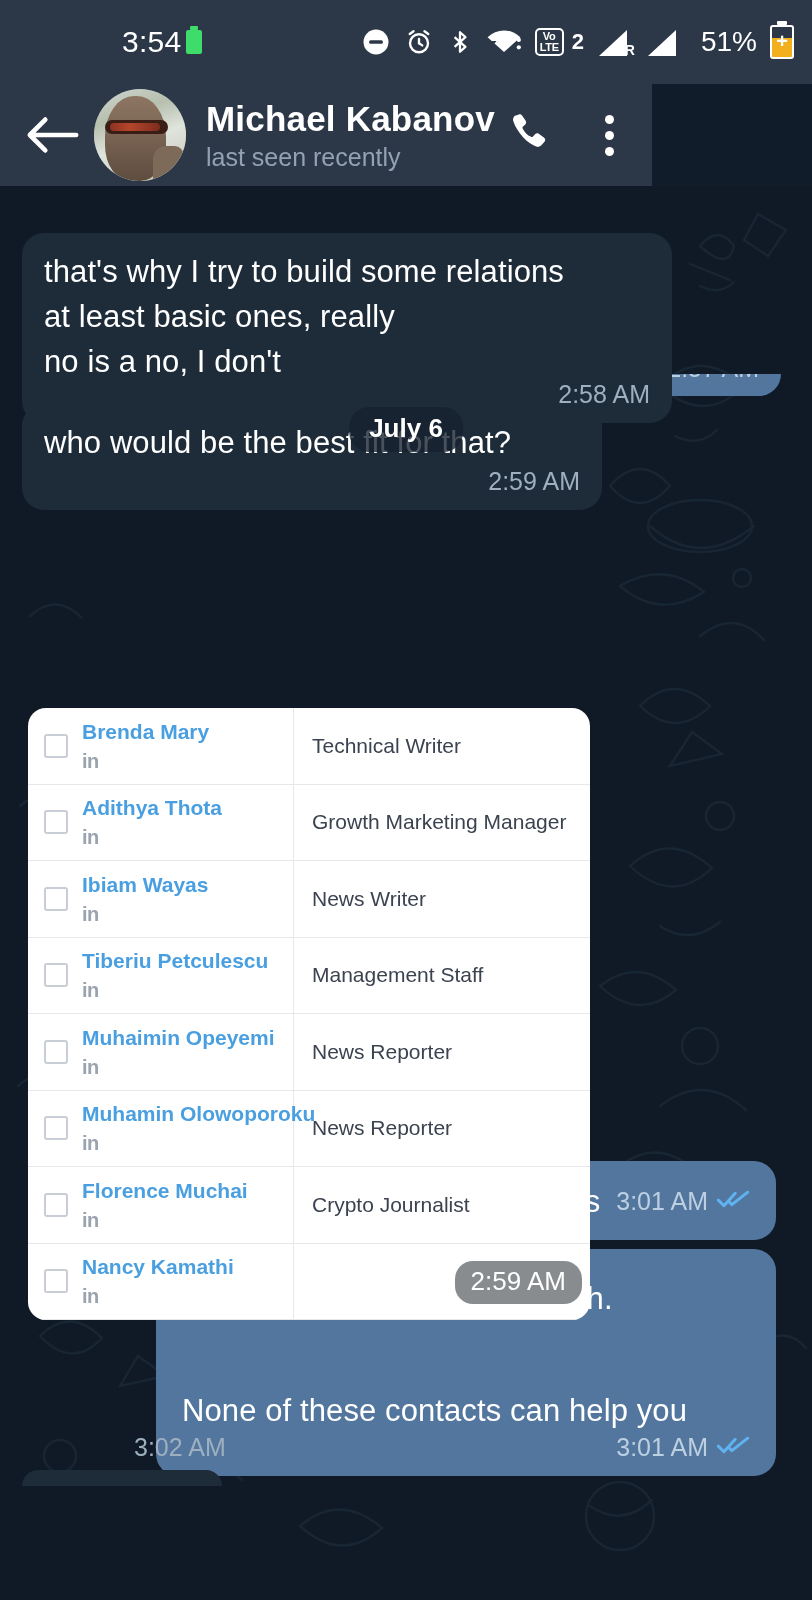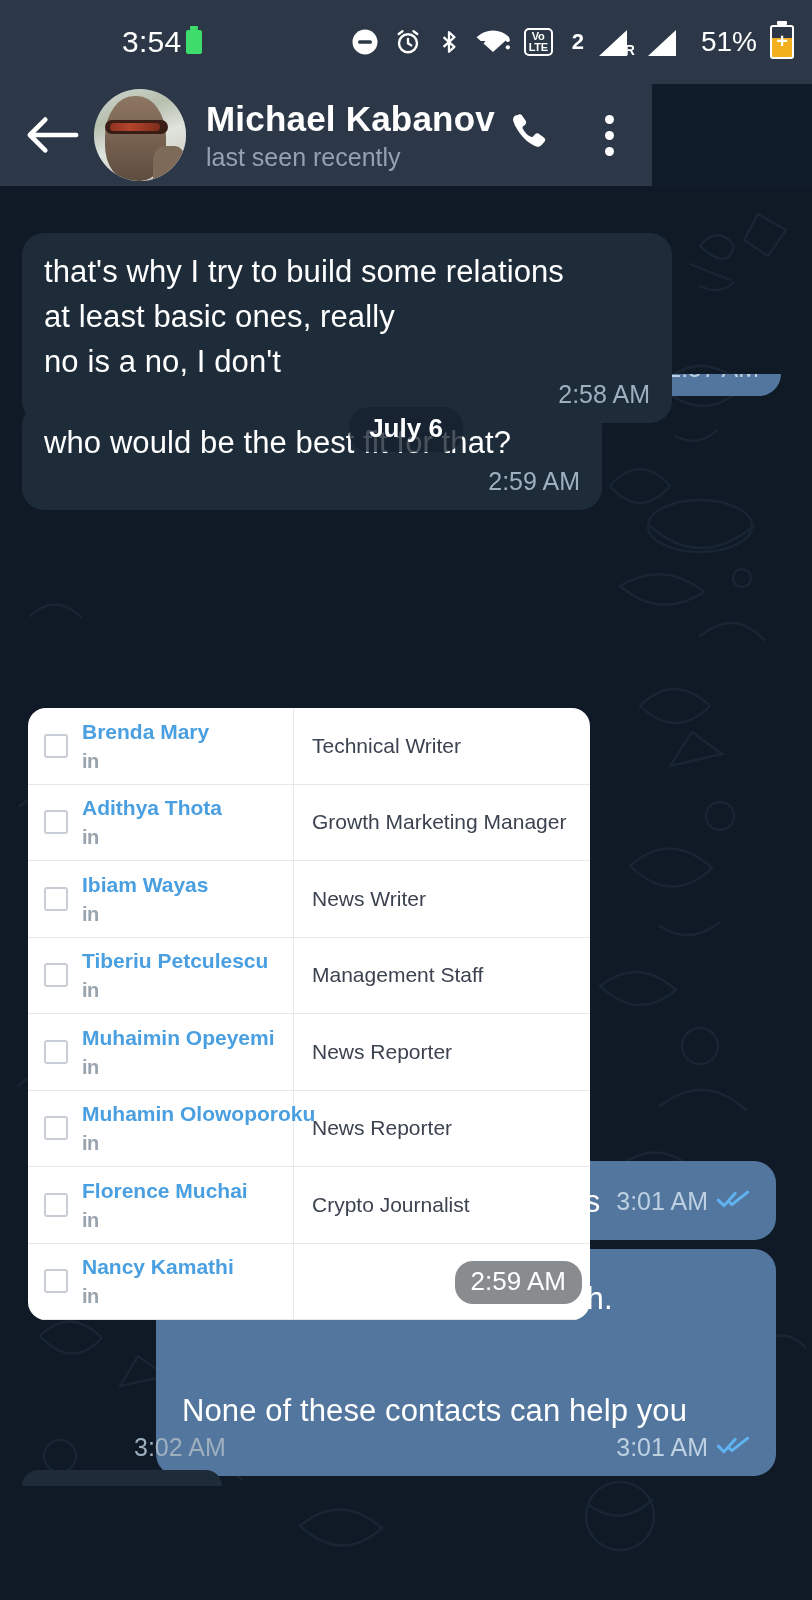--- a/index.html
+++ b/index.html
@@ -68,21 +68,21 @@
     color: #fff;
     font-size: 28px;
     font-weight: 500;
     margin-left: 12px;
   }
 
   
   .volte {
     display: flex;
     align-items: center;
-    gap: 18px;
+    gap: 7px;
   }
   .volte-box {
     border: 2.5px solid #fff;
     border-radius: 5px;
     padding: 1px 3px;
     line-height: 1;
     display: flex;
     flex-direction: column;
     align-items: center;
   }

